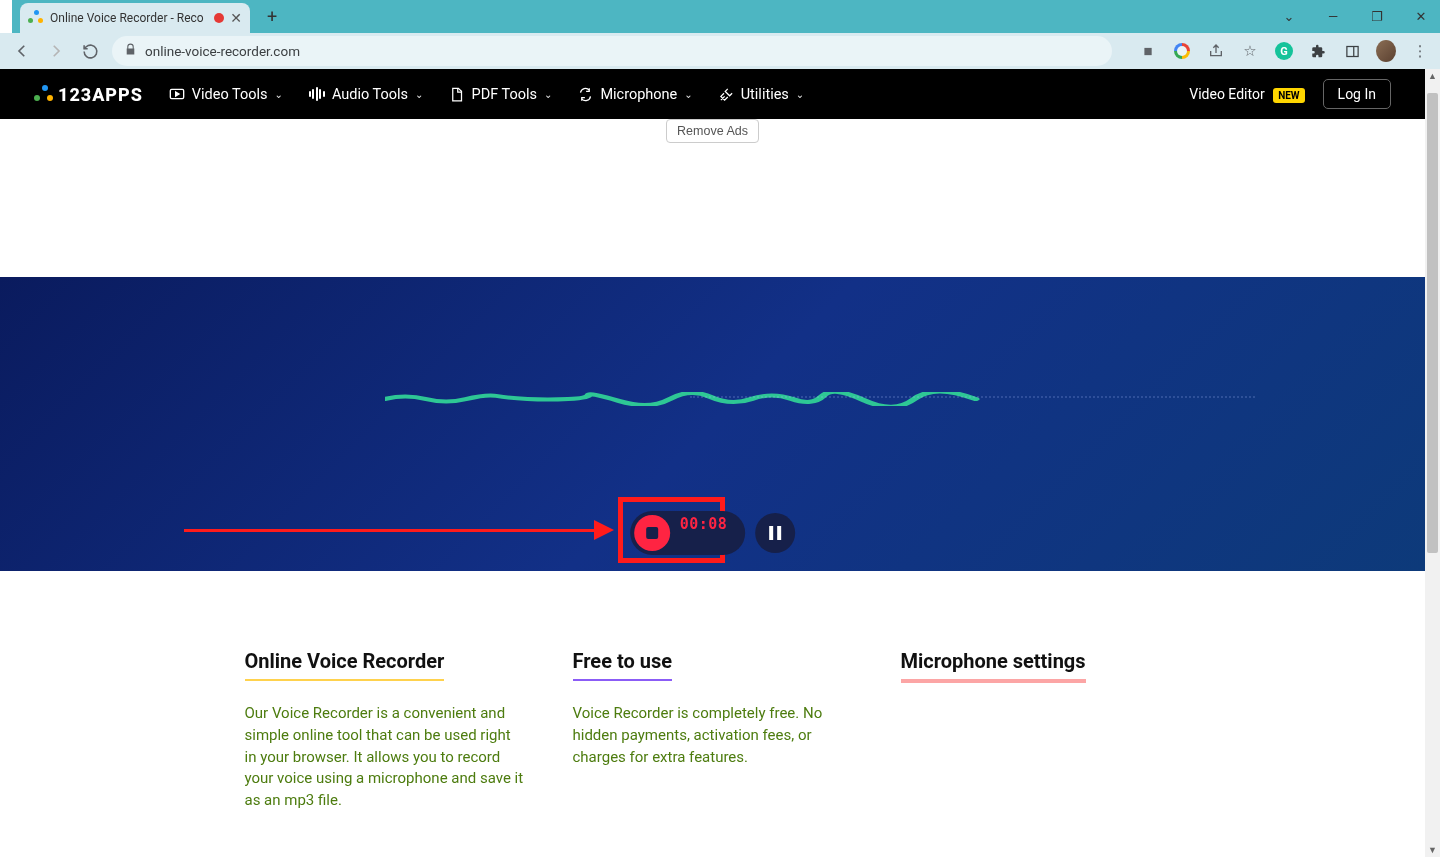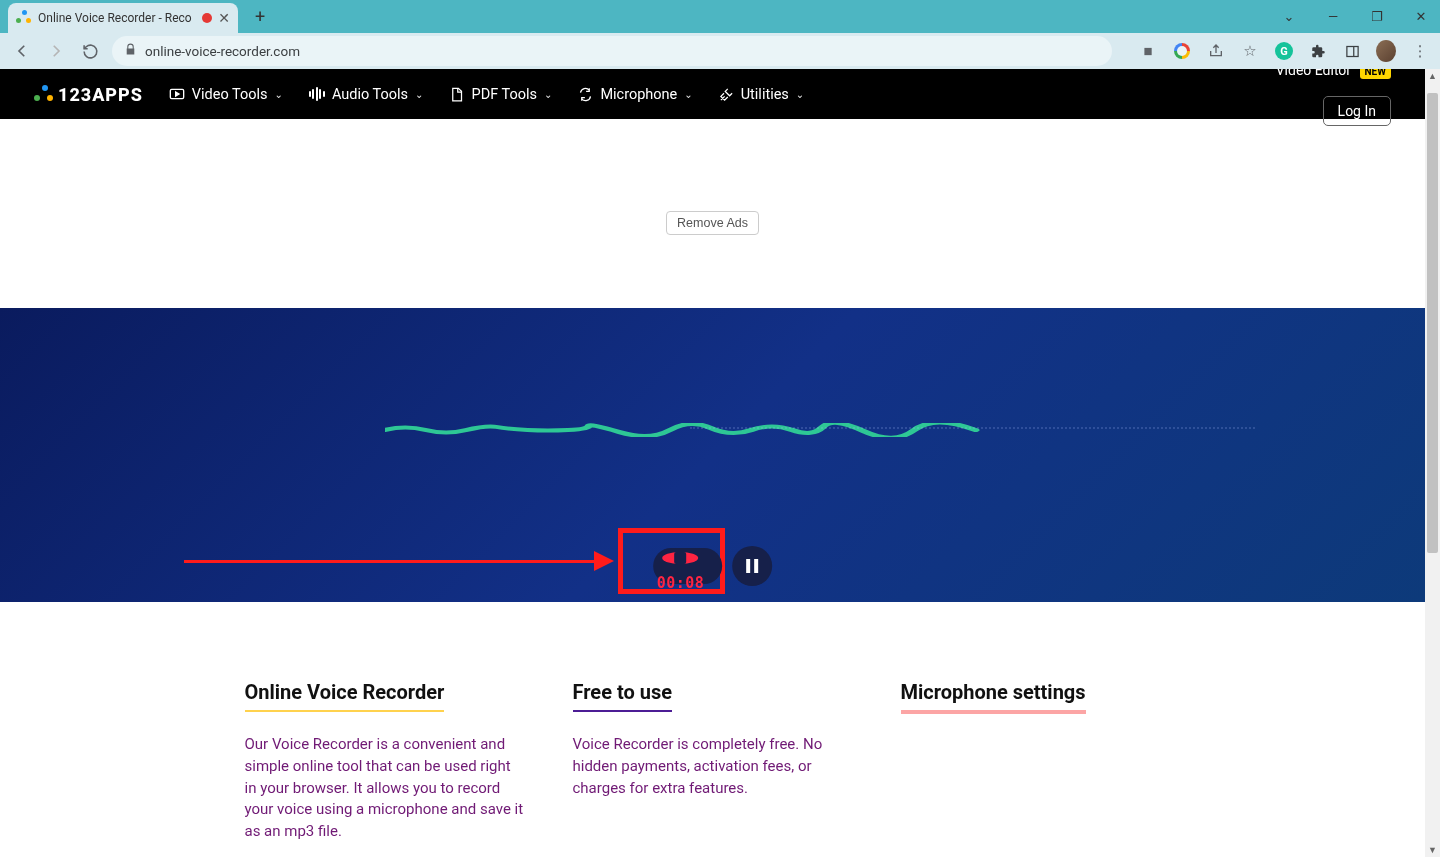--- a/index.html
+++ b/index.html
@@ -1,20 +1,20 @@
 <!DOCTYPE html>
 <html><head>
 <meta charset="utf-8">
 <style>
 * { margin:0; padding:0; box-sizing:border-box; }
 body { font-family:-apple-system,BlinkMacSystemFont,"Segoe UI",Roboto,Arial,sans-serif; background:#fff; overflow:hidden; }
 .root { width:1440px; height:857px; position:relative; background:#fff; }
 
 
-.browser-top { height:33px; background:#4db6c2; display:flex; align-items:center; position:relative; }
+.browser-top { height:33px; background:#4db6c2; display:flex; align-items:center; position:relative;margin-left:12px; }
 .tab { background:#d9eaf0; height:30px; width:230px; margin-left:8px; margin-top:3px; border-radius:8px 8px 0 0; display:flex; align-items:center; padding:0 8px; font-size:12px; color:#333; gap:6px; }
 .tab .favicon { width:16px; height:16px; position:relative; }
 .tab .favicon span { position:absolute; width:5px; height:5px; border-radius:50%; }
 .tab .favicon .d1{ background:#2196f3; left:6px; top:0; }
 .tab .favicon .d2{ background:#4caf50; left:0; top:8px; }
 .tab .favicon .d3{ background:#ffb300; left:10px; top:8px; }
 .tab .rec-dot{ width:10px; height:10px; border-radius:50%; background:#e53935; margin-left:4px; }
 .tab .close-x{ margin-left:auto; color:#555; font-size:14px; cursor:pointer; }
 .new-tab{ width:28px; height:28px; display:flex; align-items:center; justify-content:center; color:#333; font-size:18px; margin-left:8px; cursor:pointer; }
 .win-ctrls{ position:absolute; right:6px; top:0; display:flex; gap:18px; height:33px; align-items:center; color:#333; }
@@ -40,52 +40,52 @@
 .site-header{ height:50px; background:#000; color:#fff; display:flex; align-items:center; padding:0 34px; gap:26px; font-size:15px; }
 .logo{ display:flex; align-items:center; gap:4px; font-weight:800; letter-spacing:1px; font-size:18px; }
 .logo-dots{ position:relative; width:20px; height:18px; }
 .logo-dots span{ position:absolute; width:6px; height:6px; border-radius:50%; }
 .logo-dots .a{ background:#2196f3; left:8px; top:0;} .logo-dots .b{ background:#4caf50; left:0; top:10px;} .logo-dots .c{ background:#ffb300; left:13px; top:10px;}
 .menu-item{ display:flex; align-items:center; gap:7px; cursor:pointer; font-size:14.5px; }
 .menu-item .chev{ font-size:10px; opacity:.9; }
 .mic-icon{ display:inline-flex; gap:1.5px; align-items:center; height:14px;}
 .mic-icon span{ width:2px; background:#fff; border-radius:1px;}
 .mic-icon span:nth-child(1){height:6px}.mic-icon span:nth-child(2){height:10px}.mic-icon span:nth-child(3){height:14px}.mic-icon span:nth-child(4){height:10px}.mic-icon span:nth-child(5){height:6px}
-.hdr-right{ margin-left:auto; display:flex; align-items:flex-end; gap:18px;flex-direction:column; }
+.hdr-right{ margin-left:auto; display:flex; align-items:center; gap:18px; }
 .new-badge{ background:#ffd600; color:#000; font-size:10px; font-weight:700; padding:2px 5px; border-radius:3px; margin-left:5px;}
 .login{ border:1px solid #666; padding:6px 14px; border-radius:5px; font-size:14px; cursor:pointer; }
 
-.ad-gap{ height:158px; display:flex; align-items:center; justify-content:center; padding-bottom:12px;margin-top:31px; }
+.ad-gap{ height:158px; display:flex; align-items:flex-start; justify-content:center; padding-bottom:12px; }
 .remove-ads{ border:1px solid #ccc; background:#fff; color:#555; padding:4px 10px; border-radius:4px; font-size:12.5px; cursor:pointer; }
 
 .recorder{ height:294px; background:linear-gradient(135deg,#0a1b5e 0%, #123087 50%, #0d3a7a 100%); position:relative; overflow:hidden; }
 .wave{ position:absolute; top:114px; left:385px; right:185px; height:10px; }
 .wave svg{ width:100%; height:14px; }
 .dots-line{ position:absolute; top:119px; left:690px; right:170px; height:2px; border-top:2px dotted rgba(170,190,255,.2); }
 
 .controls{ position:absolute; left:50%; transform:translateX(-50%); bottom:16px; display:flex; align-items:center; gap:10px; }
 
 
 .hl{ position:absolute; border:5px solid #ff1b1b; bottom:8px; left:618px; width:107px; height:66px; pointer-events:none; }
 .arrow{ position:absolute; bottom:36px; left:184px; width:430px; height:8px; }
 .arrow .line{ position:absolute; left:0; right:18px; top:2px; height:3px; background:#ff1b1b; }
 .arrow .head{ position:absolute; right:0; top:-7px; width:0; height:0; border-left:20px solid #ff1b1b; border-top:10px solid transparent; border-bottom:10px solid transparent; }
 
-.rec-pill{ background:#16204a; border-radius:26px; height:36px; display:flex; align-items:center; padding:4px 18px 4px 4px; gap:10px; cursor:pointer;flex-direction:column; }
+.rec-pill{ background:#16204a; border-radius:26px; height:44px; display:flex; padding:4px 18px 4px 4px; gap:10px; cursor:pointer; }
 .stop-btn{ width:36px; height:36px; border-radius:50%; background:#ff2442; display:flex; align-items:center; justify-content:center; }
 .stop-btn .sq{ width:12px; height:12px; background:#16204a; border-radius:2px; }
 .timer{ color:#ff2442; font-weight:700; font-size:15px; font-family:monospace; letter-spacing:.5px; }
 .pause-btn{ width:40px; height:40px; border-radius:50%; background:#16204a; display:flex; align-items:center; justify-content:center; gap:4px; cursor:pointer; }
 .pause-btn span{ width:4px; height:14px; background:#fff; }
 
 .features{ display:flex; justify-content:center; gap:48px; padding:78px 20px 0; }
 .col{ width:280px; }
 .col h3{ font-size:20px; font-weight:700; color:#111; padding-bottom:6px; margin-bottom:22px; display:inline-block; }
-.u1{ border-bottom:2px solid #ffd24d;} .u2{ border-bottom:2px solid #4c1d95;} .u3{ border-bottom:4px solid #fca5a5;}
-.col p{ font-size:15px; line-height:1.45; color:#701a75; }
+.u1{ border-bottom:2px solid #ffd24d;} .u2{ border-bottom:2px solid #8b5cf6;} .u3{ border-bottom:4px solid #fca5a5;}
+.col p{ font-size:15px; line-height:1.45; color:#4d7c0f; }
 
 .gicon{ width:16px; height:16px; background:conic-gradient(#ea4335 0 25%, #fbbc05 0 50%, #34a853 0 75%, #4285f4 0 100%); border-radius:50%; position:relative;}
 .gicon:after{ content:""; position:absolute; inset:3px; background:#eaf4f7; border-radius:50%; }
 </style>
 </head>
 <body>
 
 <div class="root">
 
   <div class="browser-top">

